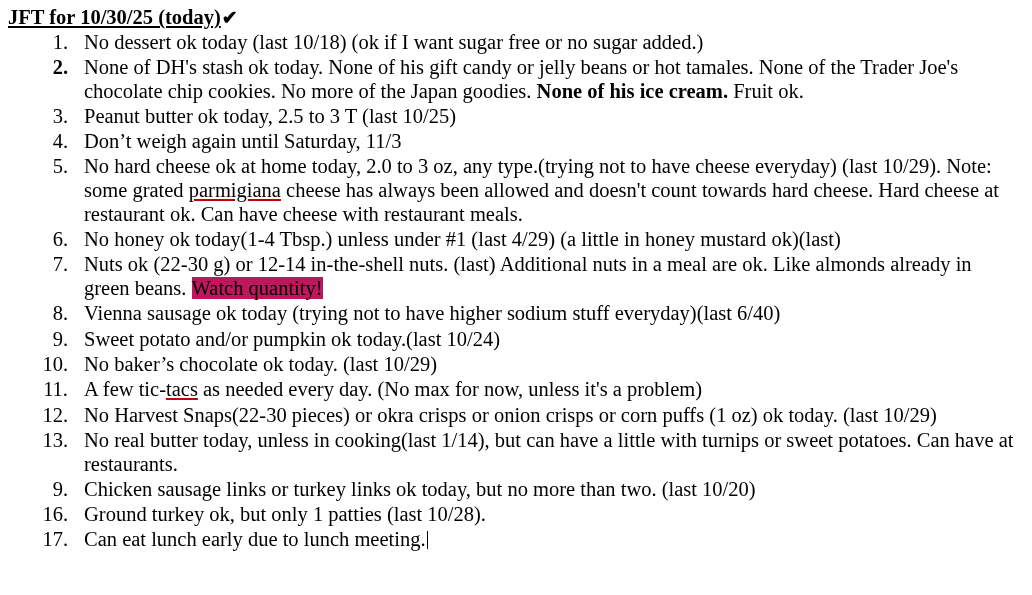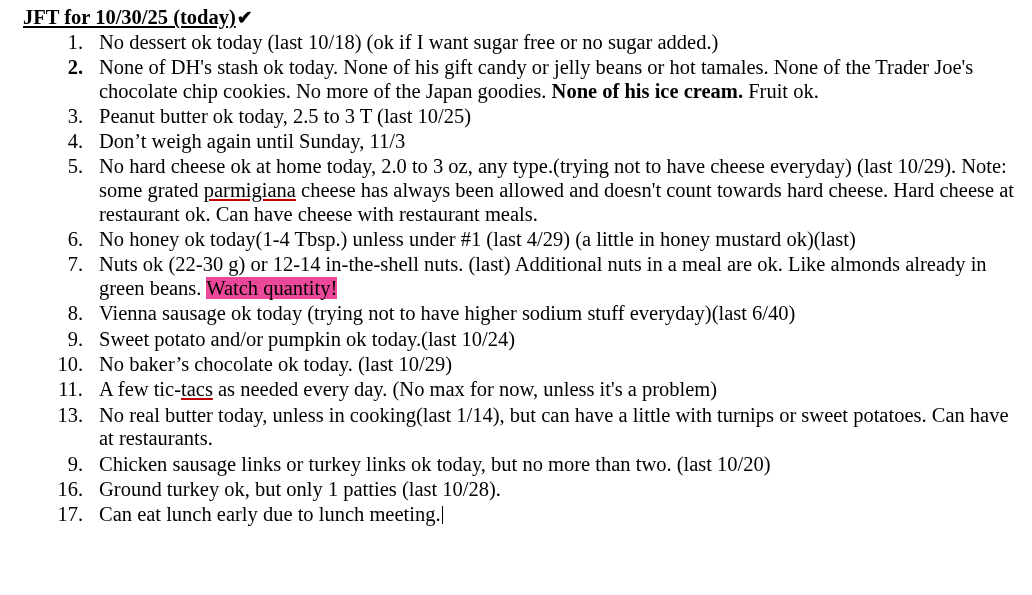--- a/index.html
+++ b/index.html
@@ -11,21 +11,21 @@
     height: 595px;
     background: #ffffff;
     font-family: "Liberation Serif", "DejaVu Serif", serif;
     color: #000000;
     overflow: hidden;
   }
   .page {
     width: 1032px;
     height: 595px;
     box-sizing: border-box;
-    padding: 6px 14px 0 21px;
+    padding: 6px 14px 0 6px;
     position: relative;
   }
   .doc-title {
     font-size: 20.5px;
     font-weight: bold;
     text-decoration: underline;
     line-height: 1.15;
     margin: 0 0 1px 2px;
     white-space: nowrap;
   }
@@ -58,21 +58,22 @@
   ol.list > li.bold-num .num {
     font-weight: bold;
   }
   .txt {
     display: block;
   }
   .b {
     font-weight: bold;
   }
   .hl {
-    background: #ec4899;
+    background: #be185d;
+    font-family: Liberation Serif, serif;
   }
   .u-red {
     text-decoration: underline;
     text-decoration-color: #c00000;
     -webkit-text-decoration-color: #c00000;
   }
   .caret {
     display: inline-block;
     width: 1px;
     height: 18px;
@@ -100,21 +101,21 @@
       <span class="txt"><span>None of DH's stash ok today. None of his gift candy or jelly beans or hot tamales. None of the Trader Joe's chocolate chip cookies. No more of the Japan goodies. </span><span class="b">None of his ice cream.</span><span>  Fruit  ok.</span></span>
     </li>
 
     <li>
       <span class="num">3.</span>
       <span class="txt">Peanut butter ok today, 2.5 to 3 T (last 10/25)</span>
     </li>
 
     <li>
       <span class="num">4.</span>
-      <span class="txt">Don’t weigh again until Sunday, 11/3</span>
+      <span class="txt">Don’t weigh again until Saturday, 11/3</span>
     </li>
 
     <li>
       <span class="num">5.</span>
       <span class="txt"><span>No hard cheese ok at home today, 2.0 to 3 oz, any type.(trying not to have cheese everyday) (last 10/29). Note: some grated </span><span class="u-red">parmigiana</span><span> cheese has always been allowed and doesn't count towards hard cheese. Hard cheese at restaurant ok. Can have cheese with restaurant meals.</span></span>
     </li>
 
     <li>
       <span class="num">6.</span>
       <span class="txt">No honey ok today(1-4 Tbsp.) unless under #1 (last 4/29) (a little in honey mustard ok)(last)</span>
@@ -138,20 +139,24 @@
     <li>
       <span class="num">10.</span>
       <span class="txt">No baker’s chocolate ok today. (last 10/29)</span>
     </li>
 
     <li>
       <span class="num">11.</span>
       <span class="txt"><span>A few tic-</span><span class="u-red">tacs</span><span> as needed every day. (No max for now, unless it's a problem)</span></span>
     </li>
 
+    <li>
+      <span class="num">12.</span>
+      <span class="txt">No Harvest Snaps(22-30 pieces) or okra crisps or onion crisps or corn puffs (1 oz) ok today. (last 10/29)</span>
+    </li>
 
     <li>
       <span class="num">13.</span>
       <span class="txt">No real butter today, unless in cooking(last 1/14), but can have a little with turnips or sweet potatoes. Can have at restaurants.</span>
     </li>
 
 
     <li>
       <span class="num">9.</span>
       <span class="txt">Chicken sausage links or turkey links ok today, but no more than two. (last 10/20)</span>

